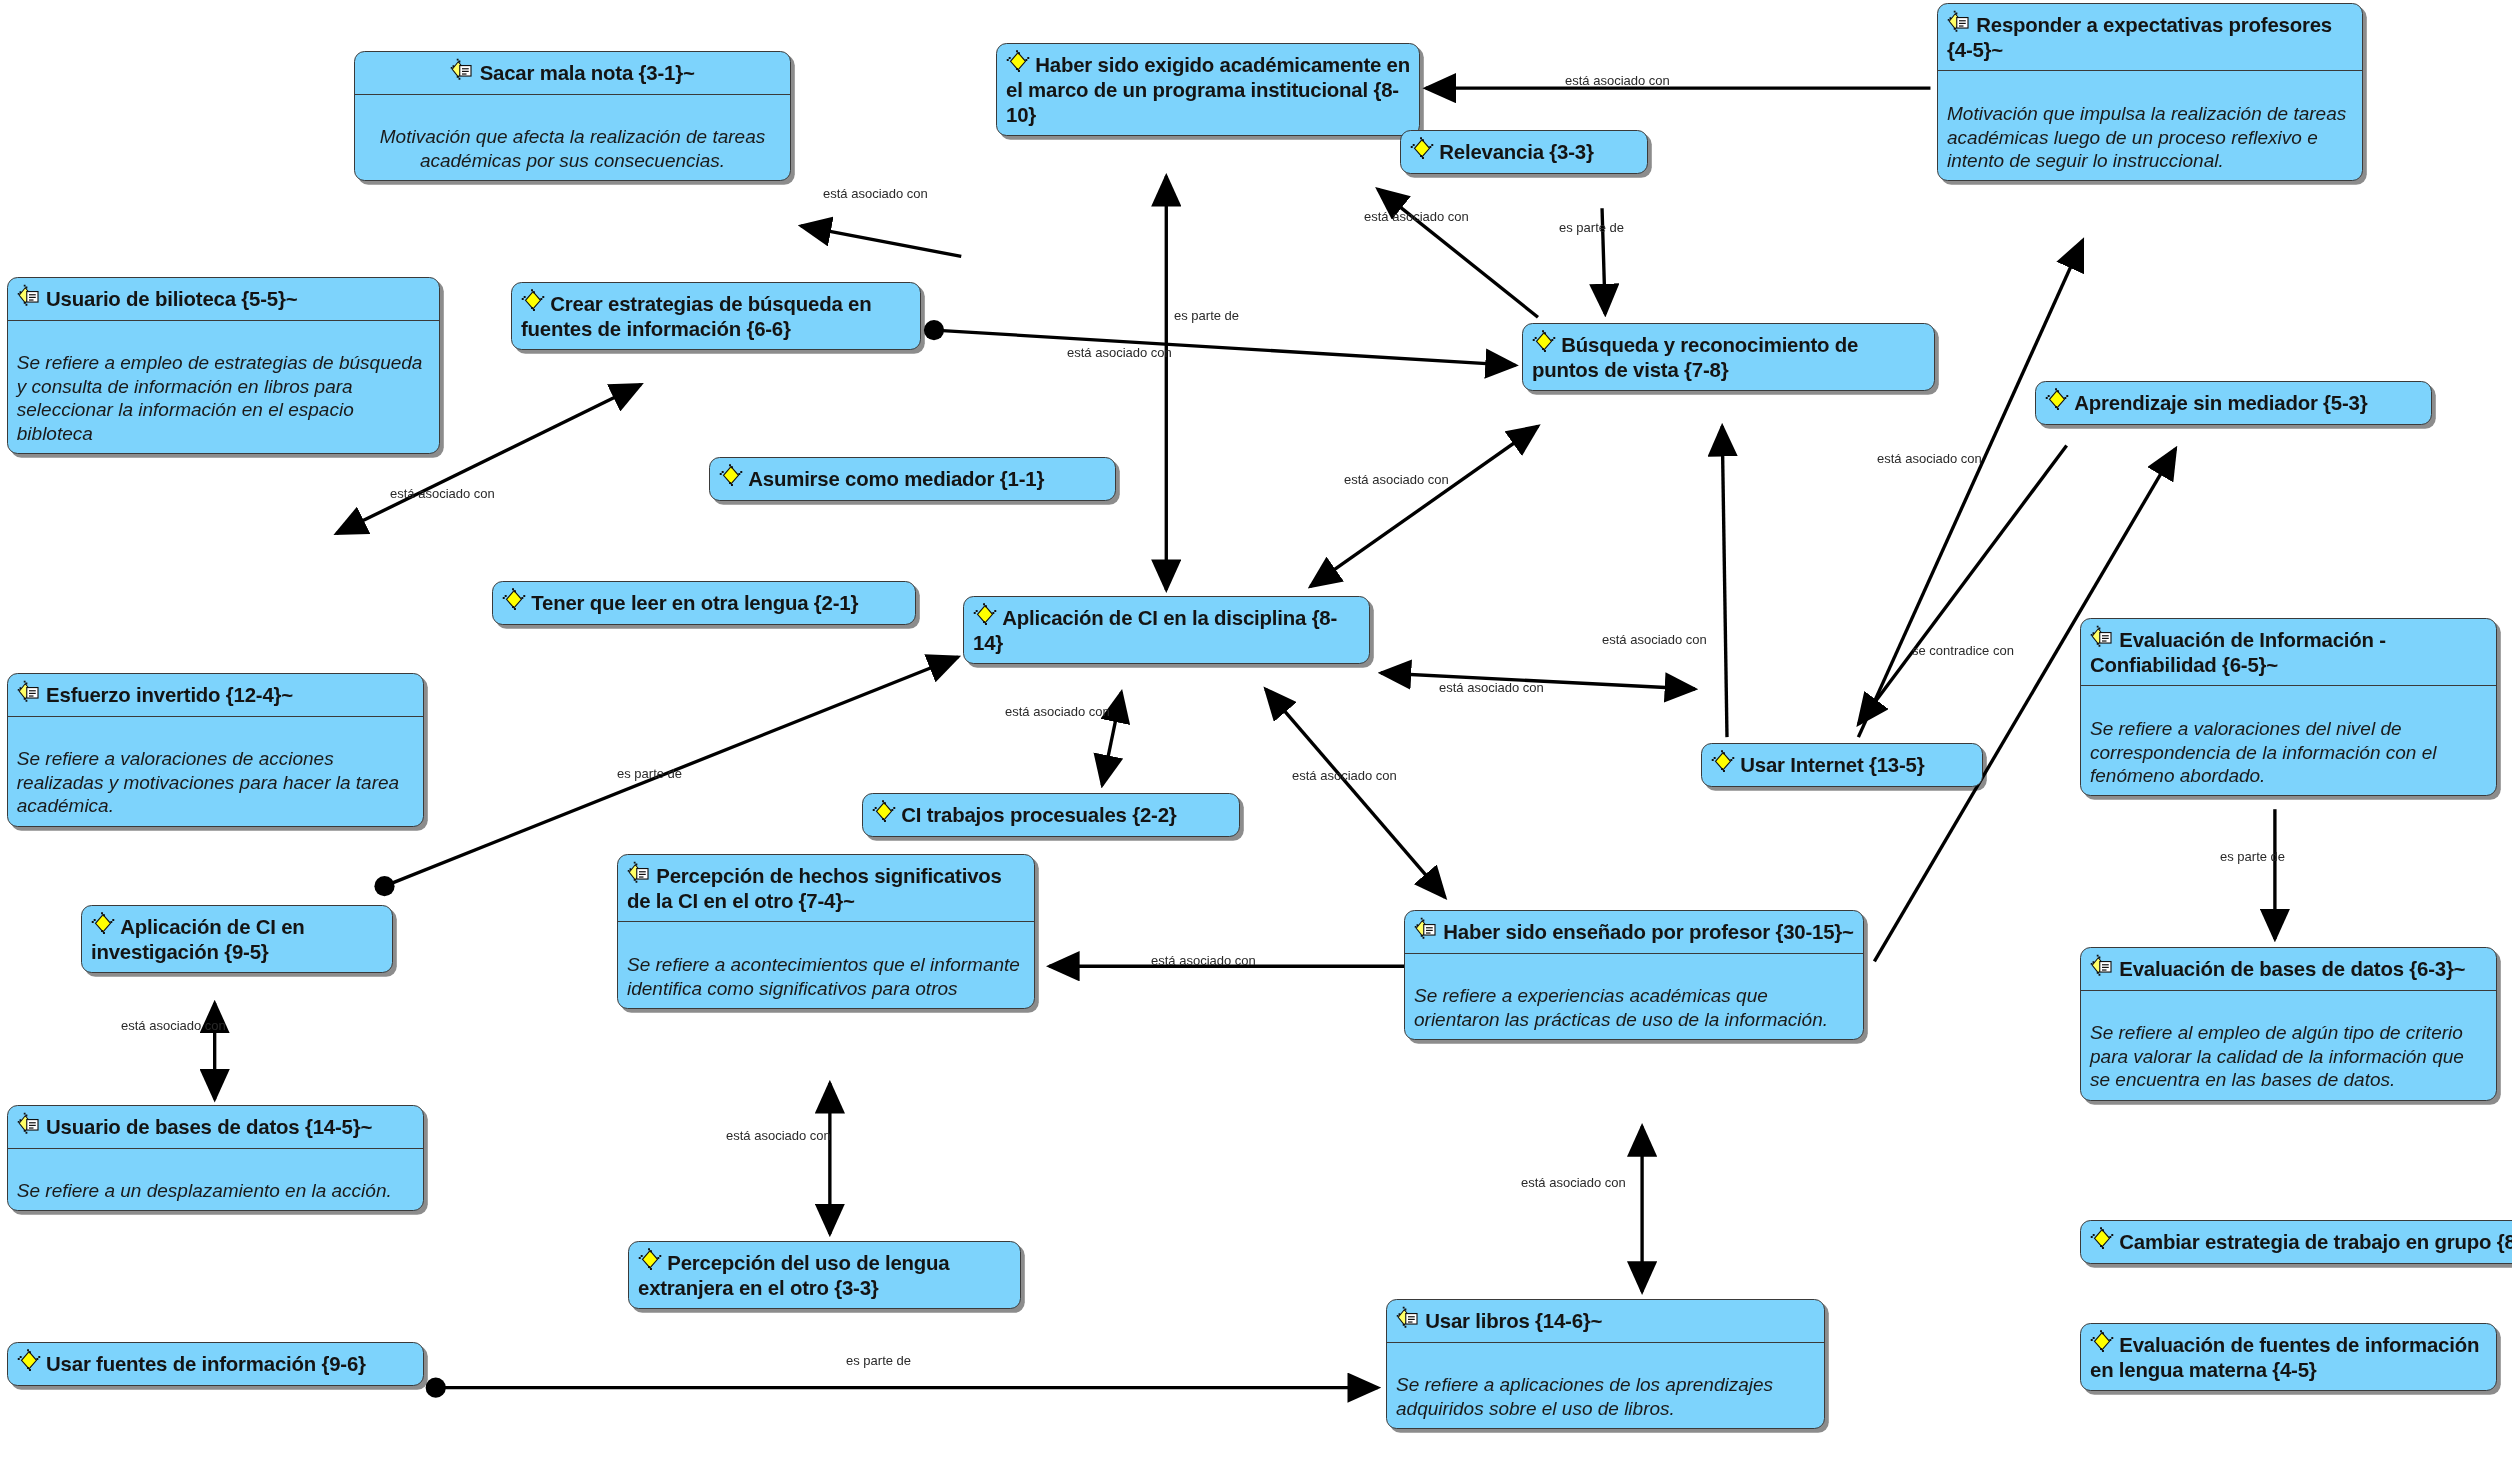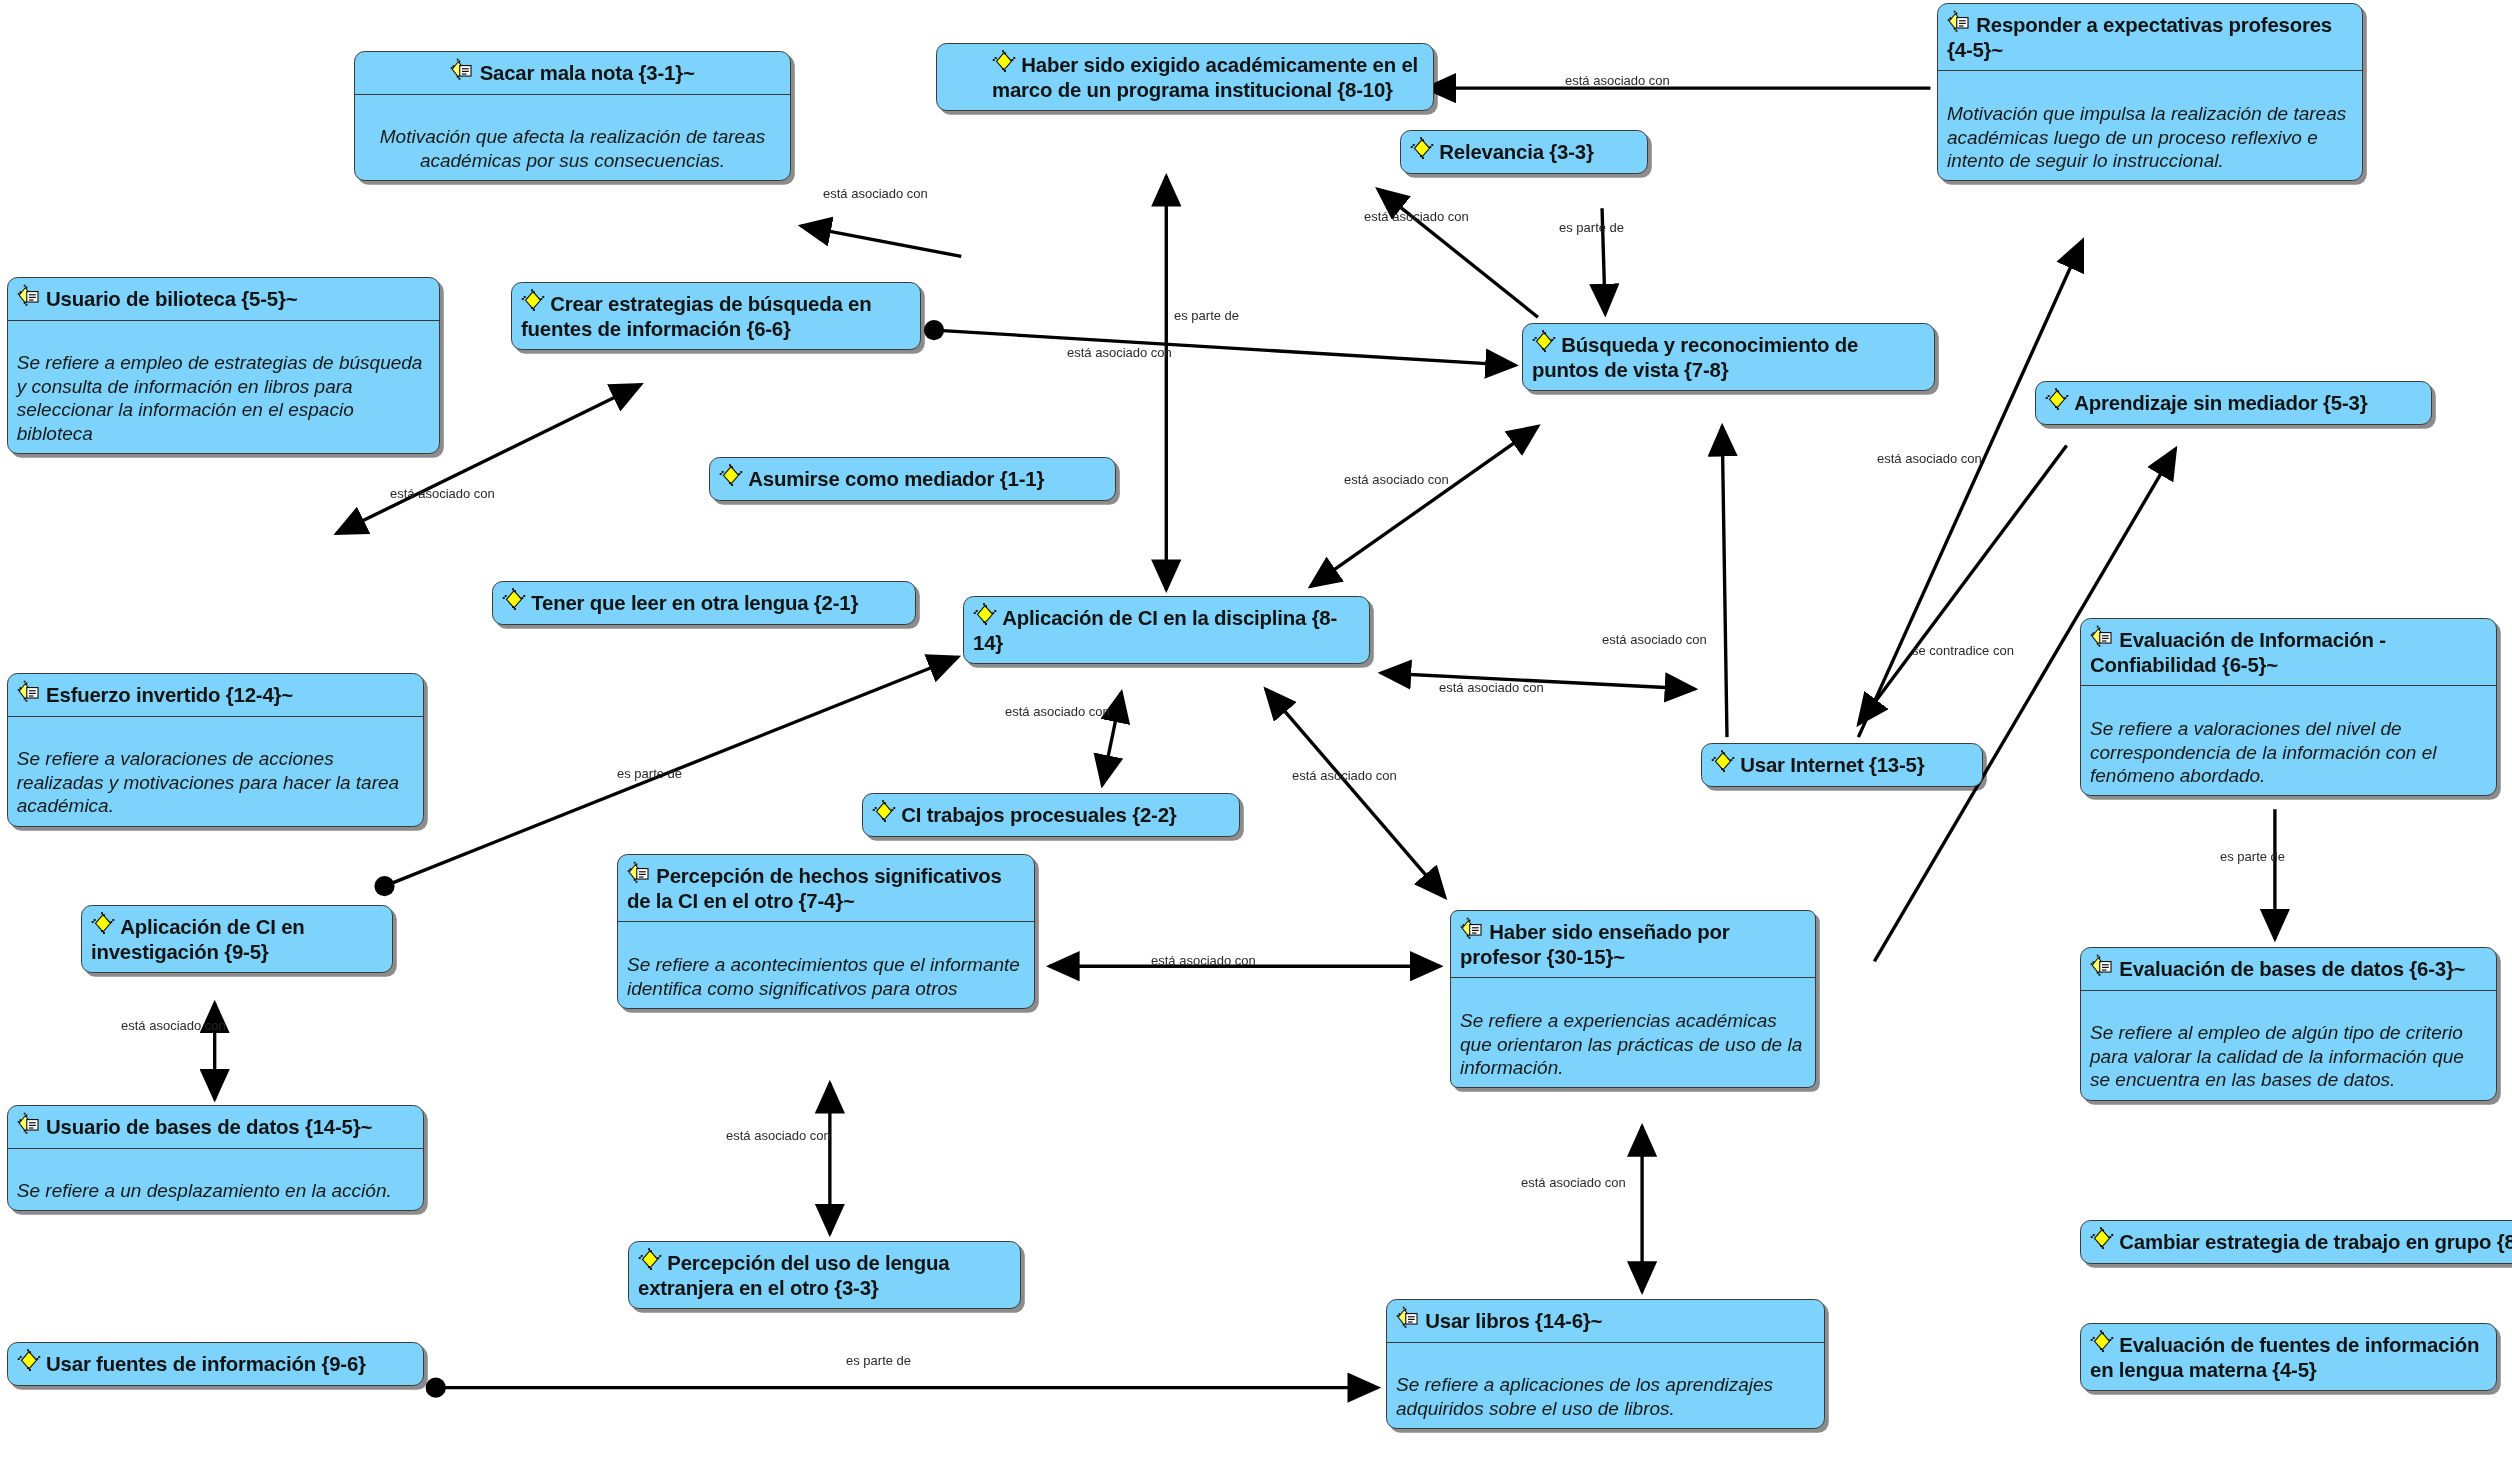--- a/index.html
+++ b/index.html
@@ -118,21 +118,21 @@
               <path d="M9 1 l2.4 0 0 2.4 2.4 0 0 2.4 -2.4 0 0 -2.4 -2.4 0 z" fill="#111"></path>
               <path d="M9 24 l2.4 0 0 2.4 2.4 0 0 2.4 -2.4 0 0 -2.4 -2.4 0 z" fill="#111"></path>
               <rect x="13" y="10" width="15" height="14" fill="#fff" stroke="#111" stroke-width="1.5"></rect>
               <rect x="16" y="13.5" width="9" height="1.6" fill="#111"></rect>
               <rect x="16" y="17" width="9" height="1.6" fill="#111"></rect>
               <rect x="16" y="20.5" width="6" height="1.6" fill="#111"></rect>
             </g>
           </svg></span><span class="title">Sacar mala nota {3-1}~</span></div>
       <div class="memo">Motivación que afecta la realización de tareas académicas por sus consecuencias.</div>
     </div>
-    <div class="node" style="left: 936px; top: 43px; width: 498px; padding-left: 46px;">
+    <div class="node" style="left: 996px; top: 43px; width: 424px;">
       <div class="hdr"><span class="ico"><svg width="24" height="22.6" viewBox="0 0 32 30">
             <g>
               <path d="M6 15 L16 3.5 L26 15 L16 26.5 Z" fill="#ffff00" stroke="#111" stroke-width="1.5"></path>
               <path d="M1 12 l2.6 0 0 -2.6 2.6 0 0 2.6 -2.6 0 0 2.6 -2.6 0 z" fill="#111"></path>
               <path d="M25.8 12 l2.6 0 0 -2.6 2.6 0 0 2.6 -2.6 0 0 2.6 -2.6 0 z" fill="#111"></path>
               <path d="M13.4 0.4 l2.6 0 0 2.6 2.6 0 0 2.6 -2.6 0 0 -2.6 -2.6 0 z" fill="#111"></path>
               <path d="M13.4 24 l2.6 0 0 2.6 2.6 0 0 2.6 -2.6 0 0 -2.6 -2.6 0 z" fill="#111"></path>
             </g>
           </svg></span><span class="title">Haber sido exigido académicamente en el marco de un programa institucional {8-10}</span></div>
     </div>
@@ -314,21 +314,21 @@
       <div class="hdr"><span class="ico"><svg width="24" height="22.6" viewBox="0 0 32 30">
             <g>
               <path d="M6 15 L16 3.5 L26 15 L16 26.5 Z" fill="#ffff00" stroke="#111" stroke-width="1.5"></path>
               <path d="M1 12 l2.6 0 0 -2.6 2.6 0 0 2.6 -2.6 0 0 2.6 -2.6 0 z" fill="#111"></path>
               <path d="M25.8 12 l2.6 0 0 -2.6 2.6 0 0 2.6 -2.6 0 0 2.6 -2.6 0 z" fill="#111"></path>
               <path d="M13.4 0.4 l2.6 0 0 2.6 2.6 0 0 2.6 -2.6 0 0 -2.6 -2.6 0 z" fill="#111"></path>
               <path d="M13.4 24 l2.6 0 0 2.6 2.6 0 0 2.6 -2.6 0 0 -2.6 -2.6 0 z" fill="#111"></path>
             </g>
           </svg></span><span class="title">Aplicación de CI en investigación {9-5}</span></div>
     </div>
-    <div class="node has-memo" style="left: 1450px; top: 910px; width: 366px; border-radius: 8px;">
+    <div class="node has-memo" style="left: 1404px; top: 910px; width: 460px;">
       <div class="hdr"><span class="ico"><svg width="24" height="22.6" viewBox="0 0 32 30">
             <g>
               <path d="M3 15 L11 5 L19 15 L11 25 Z" fill="#ffff66" stroke="#111" stroke-width="1.4"></path>
               <path d="M1 12 l2.4 0 0 -2.4 2.4 0 0 2.4 -2.4 0 0 2.4 -2.4 0 z" fill="#111"></path>
               <path d="M9 1 l2.4 0 0 2.4 2.4 0 0 2.4 -2.4 0 0 -2.4 -2.4 0 z" fill="#111"></path>
               <path d="M9 24 l2.4 0 0 2.4 2.4 0 0 2.4 -2.4 0 0 -2.4 -2.4 0 z" fill="#111"></path>
               <rect x="13" y="10" width="15" height="14" fill="#fff" stroke="#111" stroke-width="1.5"></rect>
               <rect x="16" y="13.5" width="9" height="1.6" fill="#111"></rect>
               <rect x="16" y="17" width="9" height="1.6" fill="#111"></rect>
               <rect x="16" y="20.5" width="6" height="1.6" fill="#111"></rect>

